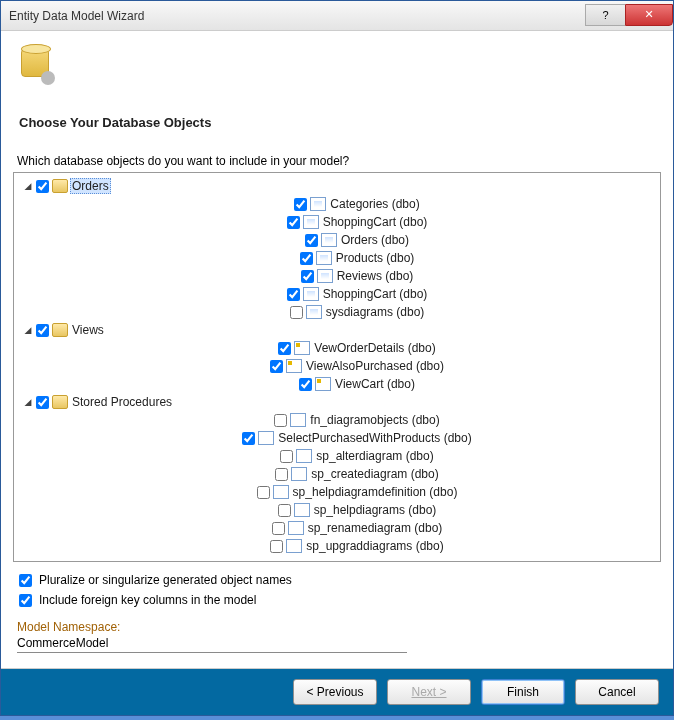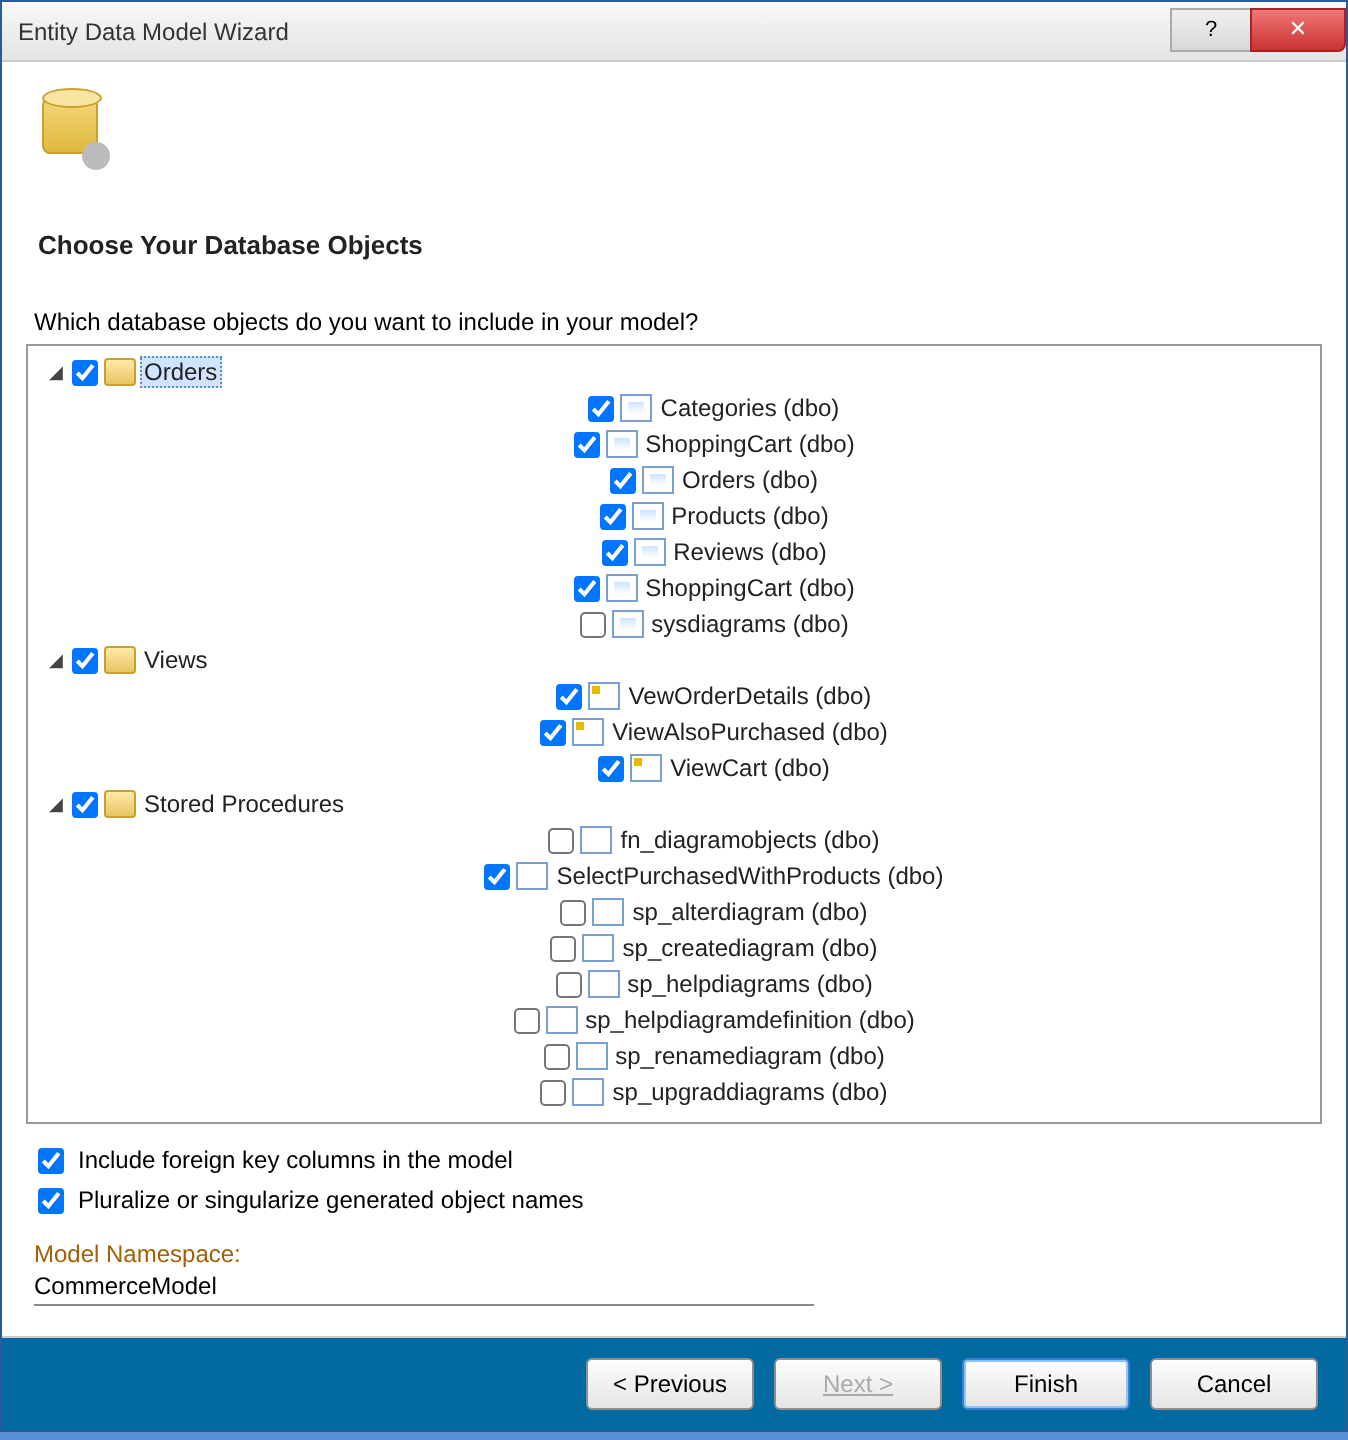--- a/index.html
+++ b/index.html
@@ -289,47 +289,47 @@
           <span class="node-label">sp_alterdiagram (dbo)</span>
         </div>
         <div class="tree-row tree-indent1">
           <input type="checkbox" class="chk" style="">
           <span class="node-icon icon-sp"></span>
           <span class="node-label">sp_creatediagram (dbo)</span>
         </div>
         <div class="tree-row tree-indent1">
           <input type="checkbox" class="chk" style="">
           <span class="node-icon icon-sp"></span>
+          <span class="node-label">sp_helpdiagramdefinition (dbo)</span>
+        </div>
+        <div class="tree-row tree-indent1">
+          <input type="checkbox" class="chk" style="">
+          <span class="node-icon icon-sp"></span>
           <span class="node-label">sp_helpdiagrams (dbo)</span>
         </div>
         <div class="tree-row tree-indent1">
           <input type="checkbox" class="chk" style="">
           <span class="node-icon icon-sp"></span>
-          <span class="node-label">sp_helpdiagramdefinition (dbo)</span>
-        </div>
-        <div class="tree-row tree-indent1">
-          <input type="checkbox" class="chk" style="">
-          <span class="node-icon icon-sp"></span>
           <span class="node-label">sp_renamediagram (dbo)</span>
         </div>
         <div class="tree-row tree-indent1">
           <input type="checkbox" class="chk" style="">
           <span class="node-icon icon-sp"></span>
           <span class="node-label">sp_upgraddiagrams (dbo)</span>
         </div>
       </div>
 
     <div class="options">
+      <div class="opt-row">
+        <input type="checkbox" class="chk" id="opt1" checked="" style="">
+        <label for="opt1">Pluralize or singularize generated object names</label>
+      </div>
       <div class="opt-row">
         <input type="checkbox" class="chk" id="opt2" checked="" style="">
         <label for="opt2">Include foreign key columns in the model</label>
-      </div>
-      <div class="opt-row">
-        <input type="checkbox" class="chk" id="opt1" checked="" style="">
-        <label for="opt1">Pluralize or singularize generated object names</label>
       </div>
       <div class="ns-label">Model Namespace:</div>
       <input class="ns-input" id="ns" value="CommerceModel" style="">
     </div>
 
   </div>
 
   <div class="footer">
     <button class="btn">&lt; Previous</button>
     <button class="btn" disabled="">Next &gt;</button>

